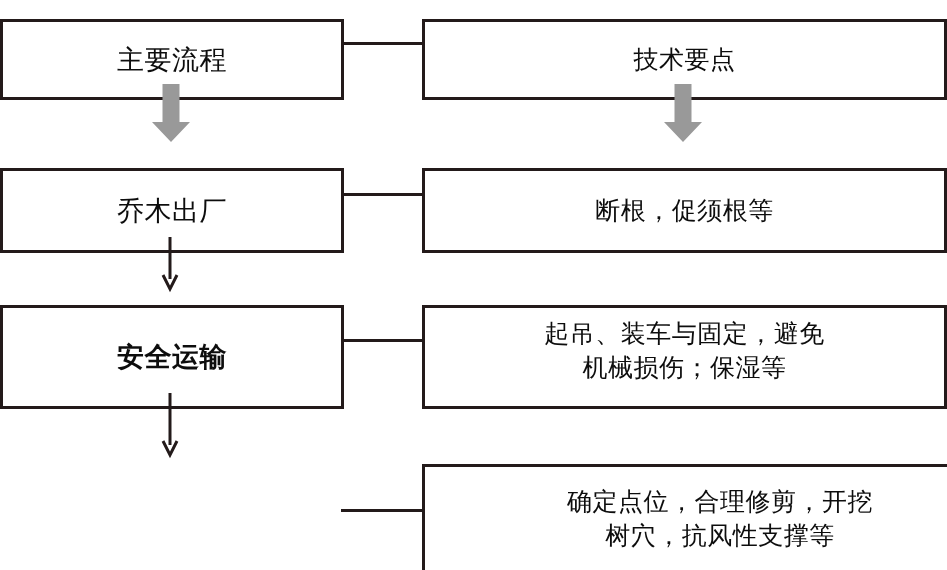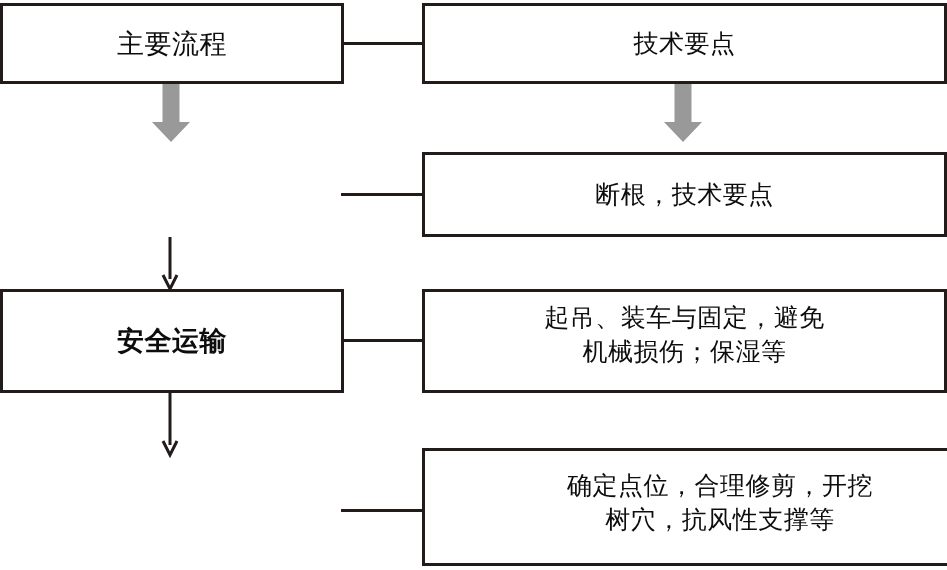--- a/index.html
+++ b/index.html
@@ -20,20 +20,21 @@
   
   .node {
     position: absolute;
     box-sizing: border-box;
     border: 3px solid #231a1a;
     background: #ffffff;
     display: flex;
     align-items: center;
     justify-content: center;
     text-align: center;
+    margin-top: 16px;
   }
   .node .label {
     display: block;
     color: #0d0d0d;
     font-family: "DejaVu Serif", "Liberation Serif", serif;
     letter-spacing: 0.02em;
     white-space: pre-line;
   }
 
   
@@ -113,25 +114,28 @@
       <polygon points="10.5,0 27.5,0 27.5,38 38,38 19,58 0,38 10.5,38" fill="#999999"></polygon>
     </svg>
   </div>
 
   <div class="garrow" id="arrow-grey-right">
     <svg width="38" height="58" viewBox="0 0 38 58" aria-hidden="true">
       <polygon points="10.5,0 27.5,0 27.5,38 38,38 19,58 0,38 10.5,38" fill="#999999"></polygon>
     </svg>
   </div>
 
+  <div class="node stage" id="node-tree-shipment">
+    <span class="label">乔木出厂</span>
+  </div>
 
   <div class="hconn" id="conn-row2"></div>
 
   <div class="node point" id="node-root-pruning">
-    <span class="label">断根，技术要点</span>
+    <span class="label">断根，促须根等</span>
   </div>
 
   <div class="varrow" id="arrow-stage-1-2">
     <svg width="26" height="52" viewBox="0 0 26 52" aria-hidden="true">
       <line x1="13" y1="0" x2="13" y2="42" stroke="#231a1a" stroke-width="3"></line>
       <polyline points="6,38 13,52 20,38" fill="none" stroke="#231a1a" stroke-width="3"></polyline>
     </svg>
   </div>
 
   <div class="node stage" id="node-safe-transport">

